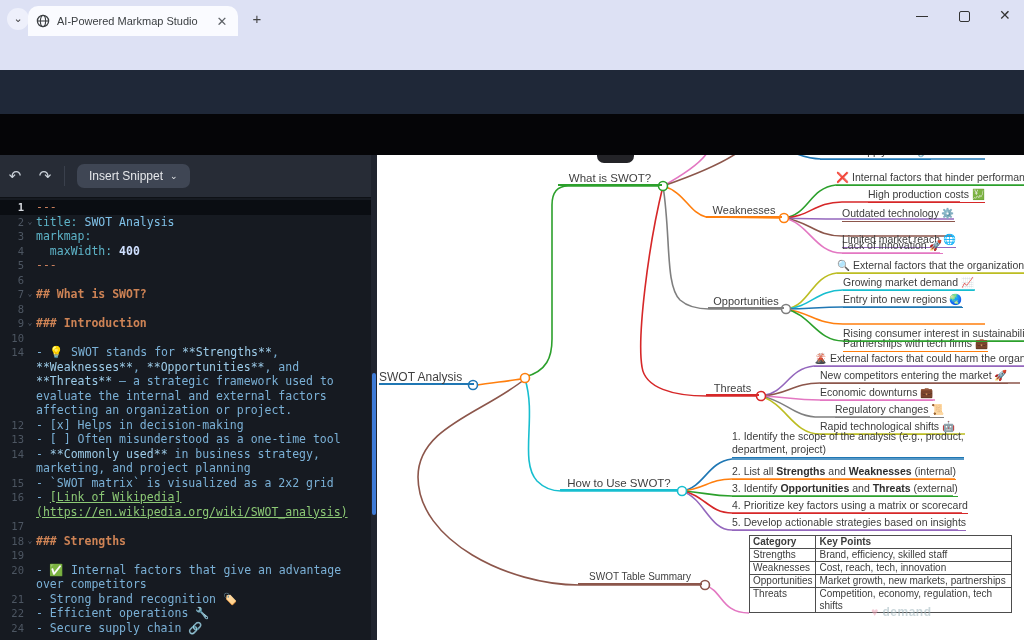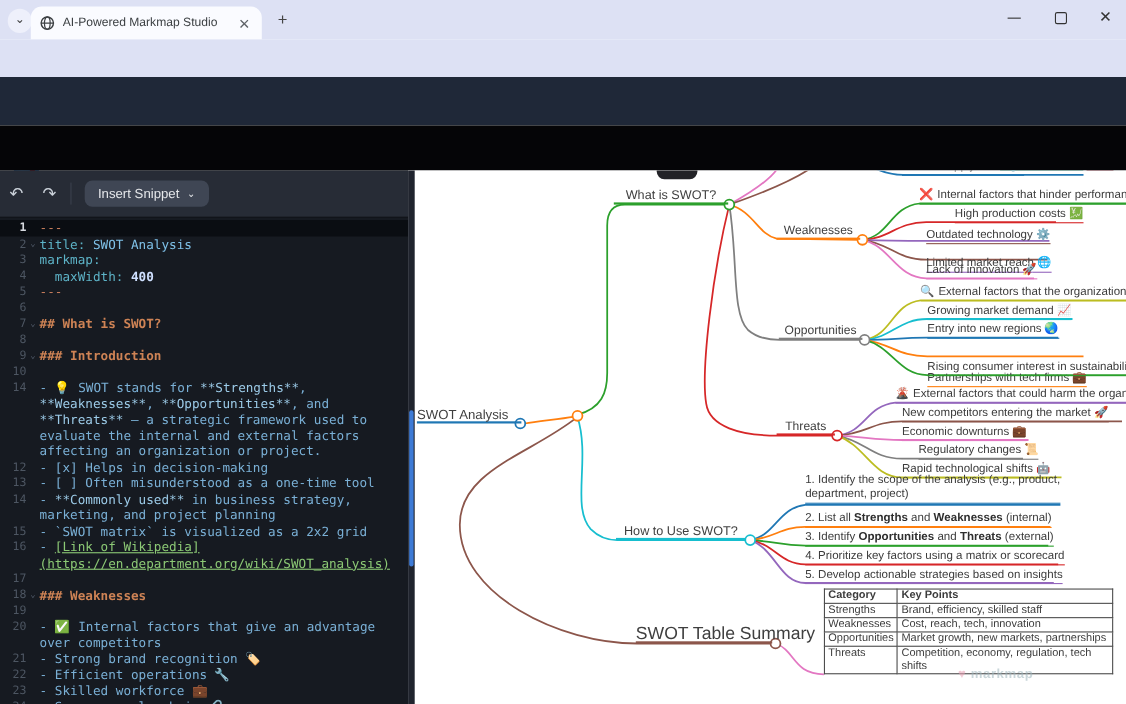--- a/index.html
+++ b/index.html
@@ -301,56 +301,51 @@
           <span class="lcontent"><span class="c-txt">- </span><span class="c-b">**Commonly used**</span><span class="c-txt"> in business strategy, marketing, and project planning</span></span>
         </div>
         <div class="ed-row">
           <span class="gut">15</span>
           <span class="fold"></span>
           <span class="lcontent"><span class="c-txt">- </span><span class="c-cod">`SWOT matrix`</span><span class="c-txt"> is visualized as a 2x2 grid</span></span>
         </div>
         <div class="ed-row">
           <span class="gut">16</span>
           <span class="fold"></span>
-          <span class="lcontent"><span class="c-txt">- </span><span class="c-lnk">[Link of Wikipedia](https://en.department.org/wiki/SWOT_analysis)</span></span>
+          <span class="lcontent"><span class="c-txt">- </span><span class="c-lnk">[Link of Wikipedia](https://en.wikipedia.org/wiki/SWOT_analysis)</span></span>
         </div>
         <div class="ed-row">
           <span class="gut">17</span>
           <span class="fold"></span>
           <span class="lcontent"></span>
         </div>
         <div class="ed-row">
           <span class="gut">18</span>
           <span class="fold">⌄</span>
-          <span class="lcontent"><span class="c-h">### Weaknesses</span></span>
+          <span class="lcontent"><span class="c-h">### Strengths</span></span>
         </div>
         <div class="ed-row">
           <span class="gut">19</span>
           <span class="fold"></span>
           <span class="lcontent"></span>
         </div>
         <div class="ed-row">
           <span class="gut">20</span>
           <span class="fold"></span>
           <span class="lcontent"><span class="c-txt">- ✅ Internal factors that give an advantage over competitors</span></span>
         </div>
         <div class="ed-row">
           <span class="gut">21</span>
           <span class="fold"></span>
           <span class="lcontent"><span class="c-txt">- Strong brand recognition 🏷️</span></span>
         </div>
         <div class="ed-row">
           <span class="gut">22</span>
           <span class="fold"></span>
           <span class="lcontent"><span class="c-txt">- Efficient operations 🔧</span></span>
-        </div>
-        <div class="ed-row">
-          <span class="gut">23</span>
-          <span class="fold"></span>
-          <span class="lcontent"><span class="c-txt">- Skilled workforce 💼</span></span>
         </div>
         <div class="ed-row">
           <span class="gut">24</span>
           <span class="fold"></span>
           <span class="lcontent"><span class="c-txt">- Secure supply chain 🔗</span></span>
         </div>
       </div>
   </div>
   <div id="divider" class="abs"></div>
   <div id="scroll-thumb" class="abs"></div>
@@ -397,21 +392,21 @@
         <circle cx="311" cy="336" r="4.5" fill="#fff" stroke="#17becf" stroke-width="1.6"></circle>
         <circle cx="334" cy="430" r="4.5" fill="#fff" stroke="#8c564b" stroke-width="1.6"></circle>
       </svg>
     <div id="map-labels">
         <div class="branch" style="left: 8px; top: 215px; width: 95px; text-align: left; border-bottom: 2px solid rgb(31, 119, 180); font-size: 12px;">SWOT Analysis</div>
         <div class="branch" style="left: 187px; top: 16px; width: 104px; text-align: center; border-bottom: 2px solid rgb(44, 160, 44); font-size: 11.5px;">What is SWOT?</div>
         <div class="branch" style="left: 335px; top: 48px; width: 76px; text-align: center; border-bottom: 2px solid rgb(255, 127, 14); font-size: 11px;">Weaknesses</div>
         <div class="branch" style="left: 337px; top: 139px; width: 76px; text-align: center; border-bottom: 2px solid rgb(127, 127, 127); font-size: 11px;">Opportunities</div>
         <div class="branch" style="left: 335px; top: 226px; width: 53px; text-align: center; border-bottom: 2px solid rgb(214, 39, 40); font-size: 11px;">Threats</div>
         <div class="branch" style="left: 189px; top: 321px; width: 118px; text-align: center; border-bottom: 2px solid rgb(23, 190, 207); font-size: 11.5px;">How to Use SWOT?</div>
-        <div class="branch" style="left: 207px; top: 415px; width: 124px; text-align: center; border-bottom: 2px solid rgb(140, 86, 75); font-size: 16px;">SWOT Table Summary</div>
+        <div class="branch" style="left: 207px; top: 415px; width: 124px; text-align: center; border-bottom: 2px solid rgb(140, 86, 75); font-size: 10px;">SWOT Table Summary</div>
         <div class="leaf" style="left: 449px; top: -10px; border-bottom: 1.5px solid rgb(31, 119, 180);">Secure supply chain 🔗</div>
         <div class="leaf" style="left: 465px; top: 16px; border-bottom: 1.5px solid rgb(44, 160, 44);"><span class="pre-ico">❌</span>Internal factors that hinder performance</div>
         <div class="leaf" style="left: 497px; top: 33px; border-bottom: 1.5px solid rgb(214, 39, 40);">High production costs 💹</div>
         <div class="leaf" style="left: 471px; top: 50px; border-bottom: 1.5px solid rgb(148, 103, 189); margin-top: 28px;">Limited market reach 🌐</div>
         <div class="leaf" style="left: 471px; top: 52px; border-bottom: 1.5px solid rgb(140, 86, 75);">Outdated technology ⚙️</div>
         <div class="leaf" style="left: 471px; top: 84px; border-bottom: 1.5px solid rgb(227, 119, 194);">Lack of innovation 🚀</div>
         <div class="leaf" style="left: 466px; top: 104px; border-bottom: 1.5px solid rgb(188, 189, 34);"><span class="pre-ico">🔍</span>External factors that the organization can leverage</div>
         <div class="leaf" style="left: 472px; top: 121px; border-bottom: 1.5px solid rgb(23, 190, 207);">Growing market demand 📈</div>
         <div class="leaf" style="left: 472px; top: 138px; border-bottom: 1.5px solid rgb(31, 119, 180);">Entry into new regions 🌏</div>
         <div class="leaf" style="left: 472px; top: 155px; border-bottom: 1.5px solid rgb(255, 127, 14); margin-top: 27px;">Partnerships with tech firms 💼</div>
@@ -446,16 +441,16 @@
           <tr>
             <td>Opportunities</td>
             <td>Market growth, new markets, partnerships</td>
           </tr>
           <tr>
             <td>Threats</td>
             <td>Competition, economy, regulation, tech shifts</td>
           </tr>
         </tbody>
     </table>
-    <div id="watermark"><span>♥ </span><i style="font-style:normal">markmap</i></div>
+    <div id="watermark"><span>♥ </span><i style="font-style:normal">demand</i></div>
   </div>
 
 </div>
 
 </body></html>

